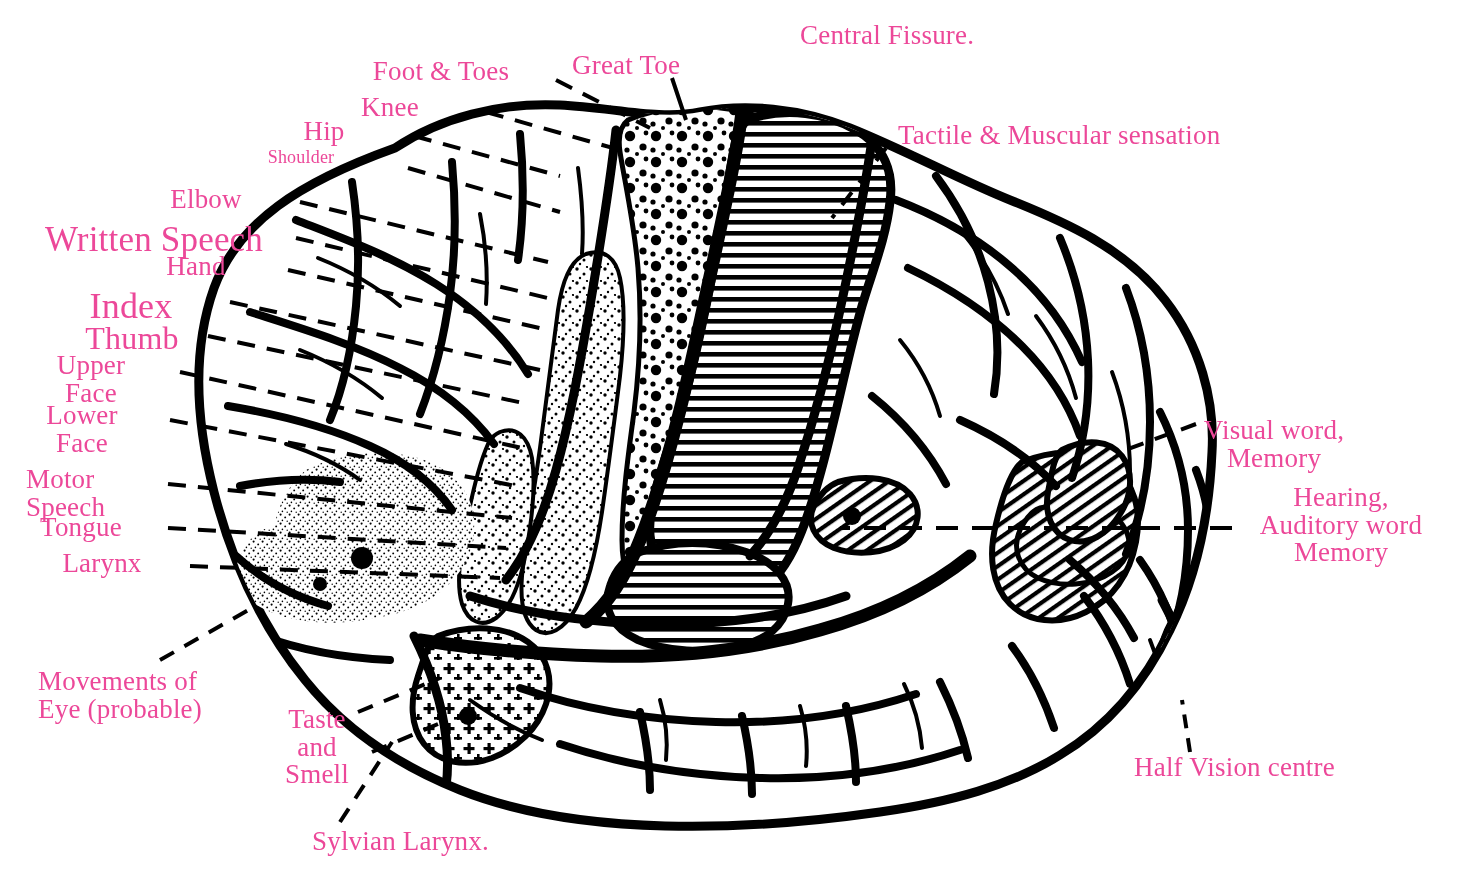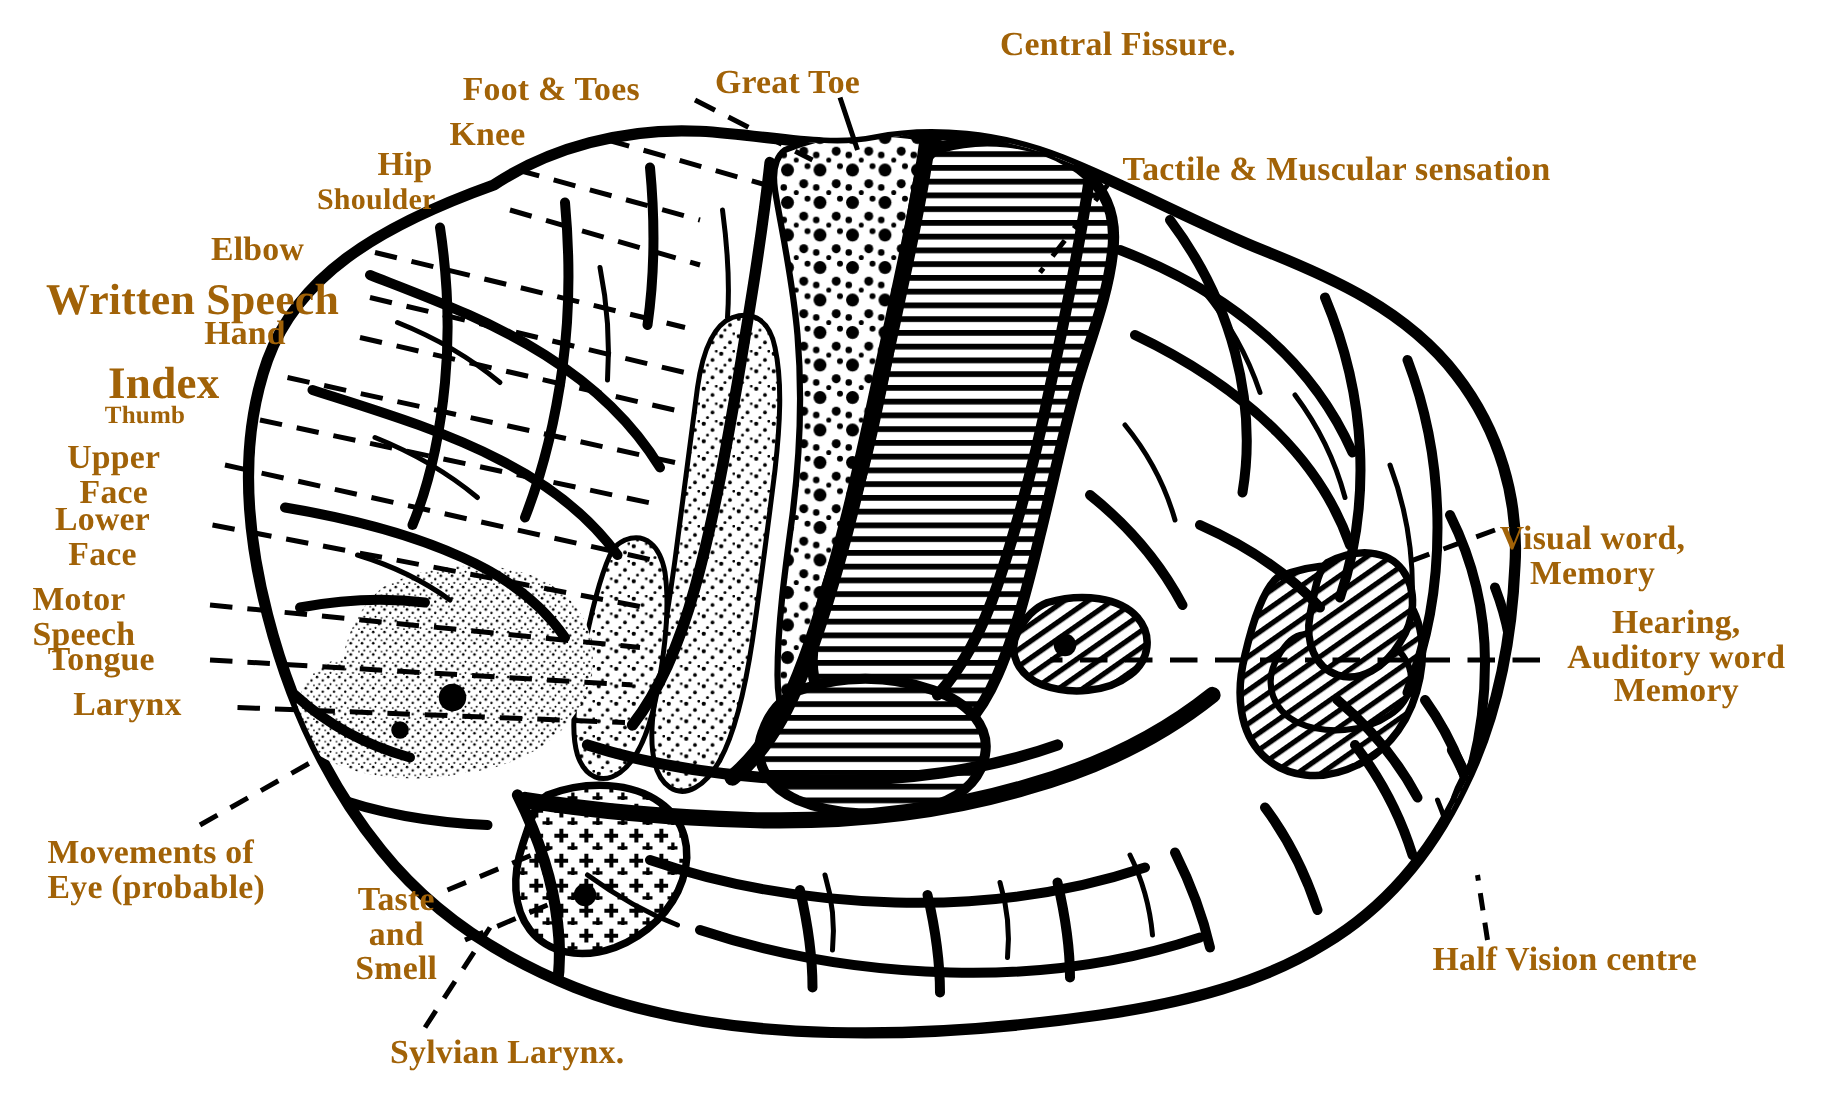--- a/index.html
+++ b/index.html
@@ -1,20 +1,20 @@
 <!DOCTYPE html>
 <html><head>
 <meta charset="utf-8">
 <style>
   html,body{margin:0;padding:0;background:#ffffff;}
   body{width:1462px;height:883px;overflow:hidden;
        font-family:"Liberation Serif","DejaVu Serif",serif;}
   #stage{position:relative;width:1462px;height:883px;background:#fff;}
   svg#brain{position:absolute;left:0;top:0;width:1462px;height:883px;}
-  .lbl{position:absolute;color:#a16207;font-weight:bold;
+  .lbl{position:absolute;color:#ec4899;font-weight:normal;
        font-family:"Liberation Serif","DejaVu Serif",serif;
        line-height:1.02;white-space:pre;letter-spacing:0.2px;}
   .l-right{text-align:center;}
   .l-left{text-align:left;}
   .l-center{text-align:center;}
 </style>
 </head>
 <body>
 
 <div id="stage">
@@ -295,31 +295,31 @@
 <div class="lbl l-center" style="left:800px;top:22px;font-size:27px;">Central Fissure.</div>
 
 <div class="lbl l-right" style="left:330px;top:58px;width:222px;font-size:27px;">Foot &amp; Toes</div>
 
 <div class="lbl l-left" style="left:572px;top:52px;font-size:27px;">Great Toe</div>
 
 <div class="lbl l-right" style="left:300px;top:94px;width:180px;font-size:27px;">Knee</div>
 
 <div class="lbl l-right" style="left:240px;top:118px;width:168px;font-size:27px;">Hip</div>
 
-<div class="lbl l-right" style="left:200px;top:148px;width:202px;font-size:24px;">Shoulder</div>
+<div class="lbl l-right" style="left:200px;top:148px;width:202px;font-size:18px;">Shoulder</div>
 
 <div class="lbl l-right" style="left:120px;top:186px;width:172px;font-size:27px;">Elbow</div>
 
 <div class="lbl l-right" style="left:20px;top:222px;width:268px;font-size:35px;">Written Speech</div>
 
 <div class="lbl l-right" style="left:110px;top:253px;width:172px;font-size:27px;">Hand</div>
 
 <div class="lbl l-right" style="left:49px;top:288px;width:164px;font-size:36px;">Index</div>
 
-<div class="lbl l-right" style="left:30px;top:322px;width:172px;font-size:20px;">Thumb</div>
+<div class="lbl l-right" style="left:46px;top:322px;width:172px;font-size:32px;">Thumb</div>
 
 <div class="lbl l-right" style="left:8px;top:352px;width:166px;font-size:27px;">Upper
 Face</div>
 
 <div class="lbl l-right" style="left:0px;top:402px;width:164px;font-size:27px;">Lower
 Face</div>
 
 <div class="lbl l-left" style="left:26px;top:466px;font-size:27px;">Motor
 Speech</div>
 
@@ -338,15 +338,15 @@
 
 <div class="lbl l-left" style="left:898px;top:122px;font-size:27px;">Tactile &amp; Muscular sensation</div>
 
 <div class="lbl l-center" style="left:1194px;top:376px;width:160px;font-size:27px;margin-top:41px;">Visual word,
 Memory</div>
 
 <div class="lbl l-center" style="left:1236px;top:484px;width:210px;font-size:27px;">Hearing,
 Auditory word
 Memory</div>
 
-<div class="lbl l-left" style="left:1134px;top:754px;font-size:27px;margin-left:12px;">Half Vision centre</div>
+<div class="lbl l-left" style="left:1134px;top:754px;font-size:27px;">Half Vision centre</div>
 
 </div>
 
 </body></html>

